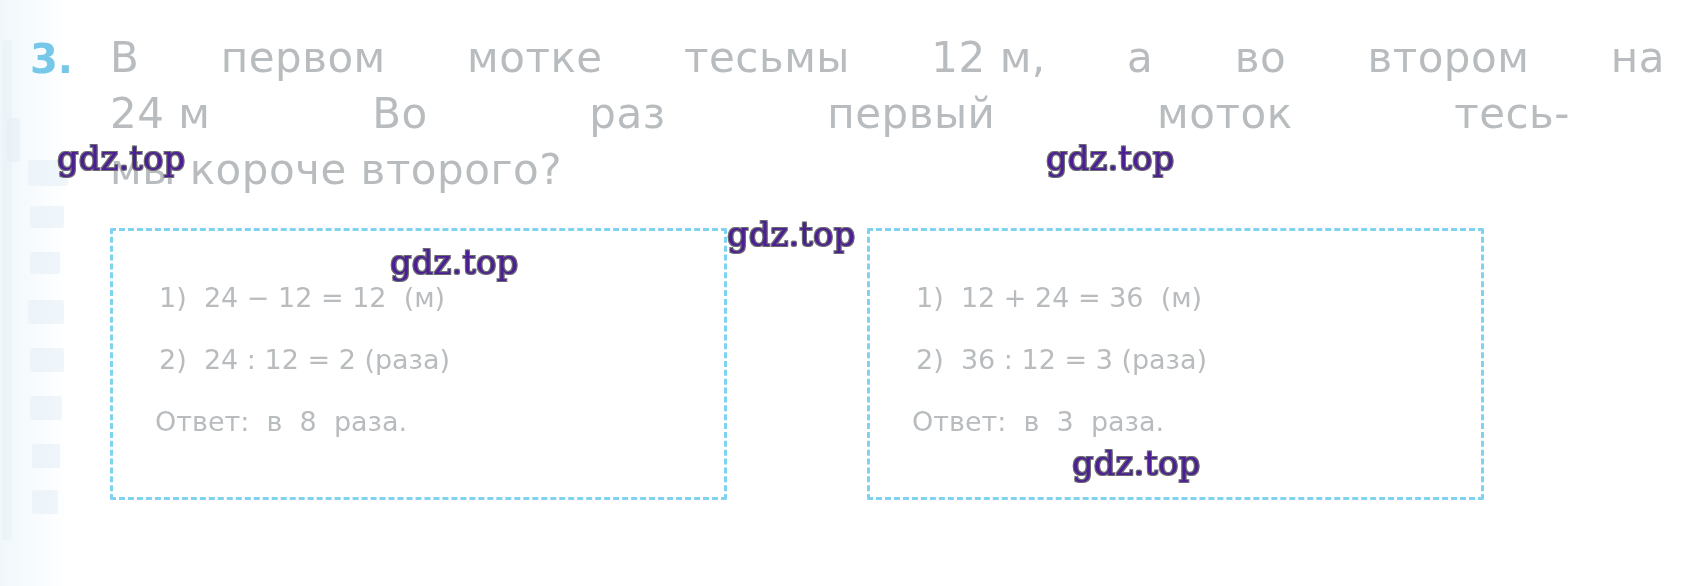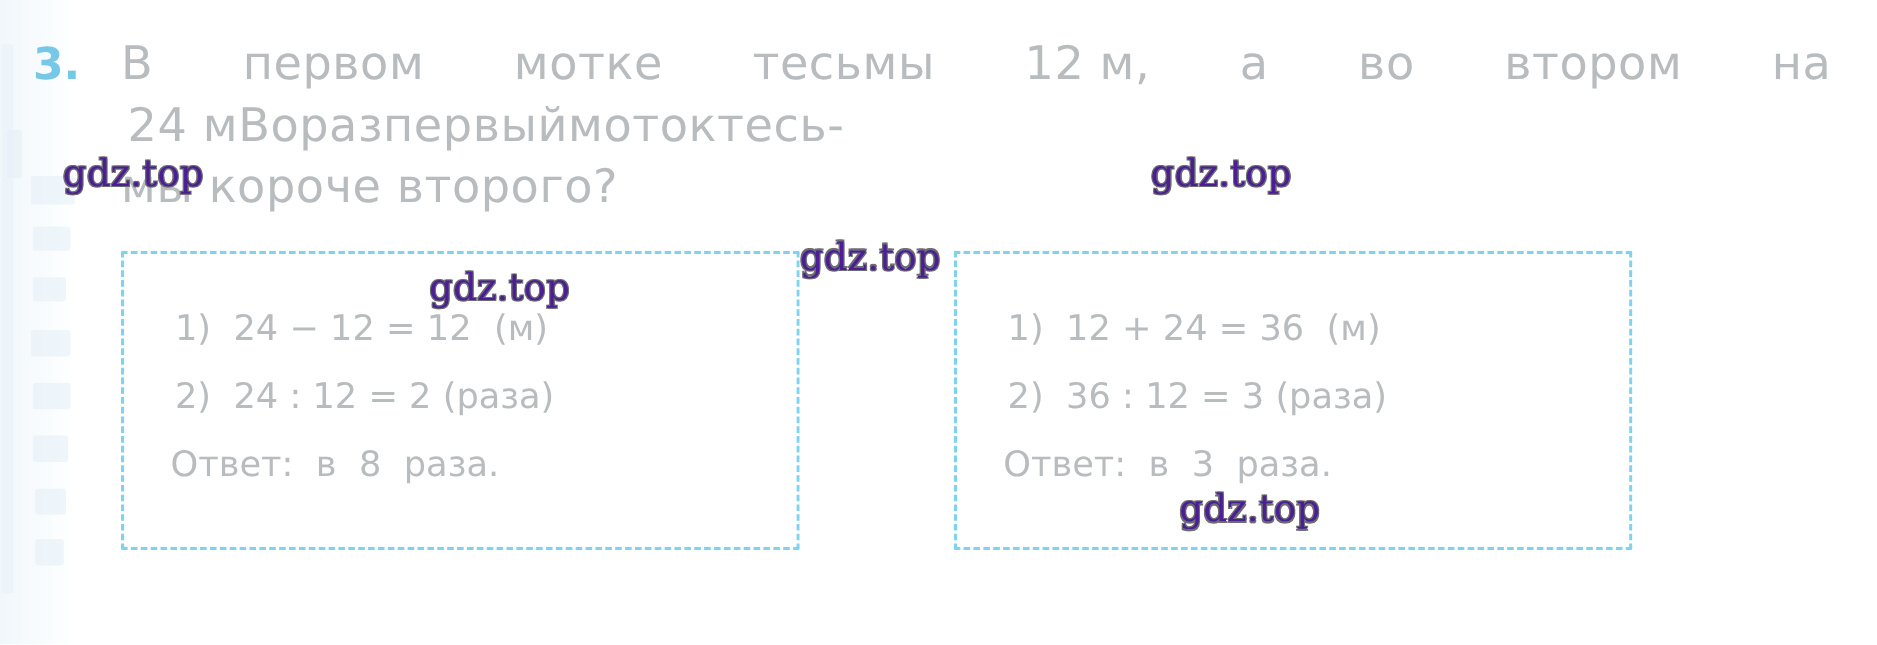--- a/index.html
+++ b/index.html
@@ -65,23 +65,22 @@
     display: block;
     white-space: nowrap;
   }
   .st-line.justify {
     display: flex;
     justify-content: space-between;
     width: 1555px;
   }
   .st-line.justify2 {
     display: flex;
-    justify-content: flex-start;
+    justify-content: space-between;
     width: 1460px;
-    margin-left: 6px;
   }
 
   .boxes {
     position: absolute;
     left: 0;
     top: 228px;
     width: 1706px;
     height: 280px;
   }
 
@@ -101,21 +100,21 @@
     left: 867px;
     width: 617px;
   }
 
   .box-lines {
     position: absolute;
     left: 0;
     top: 36px;
     width: 100%;
     color: #b9bcbe;
-    font-size: 32px;
+    font-size: 27px;
     line-height: 62px;
   }
   .box-line {
     display: block;
     white-space: pre;
     padding-left: 46px;
   }
   .box-line.answer {
     padding-left: 42px;
   }

